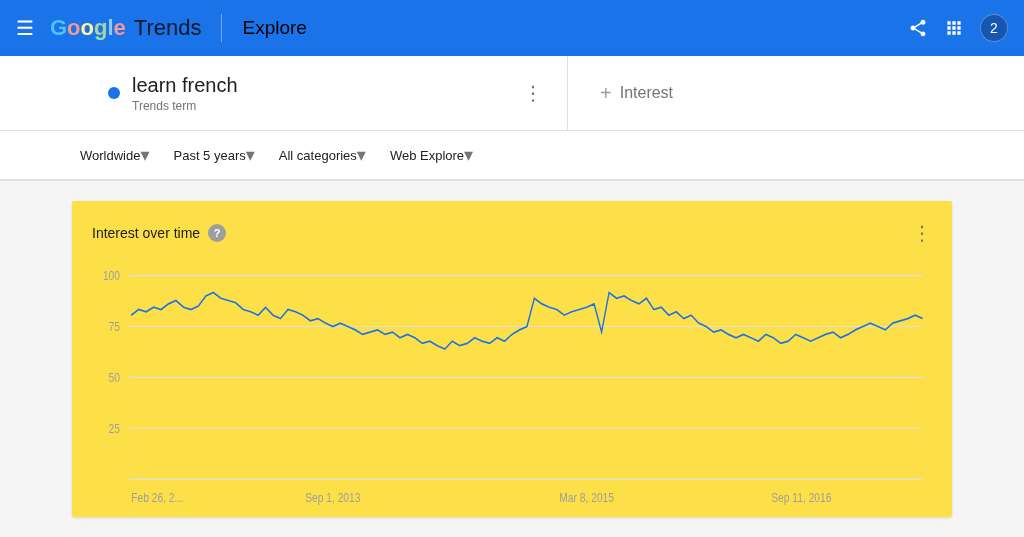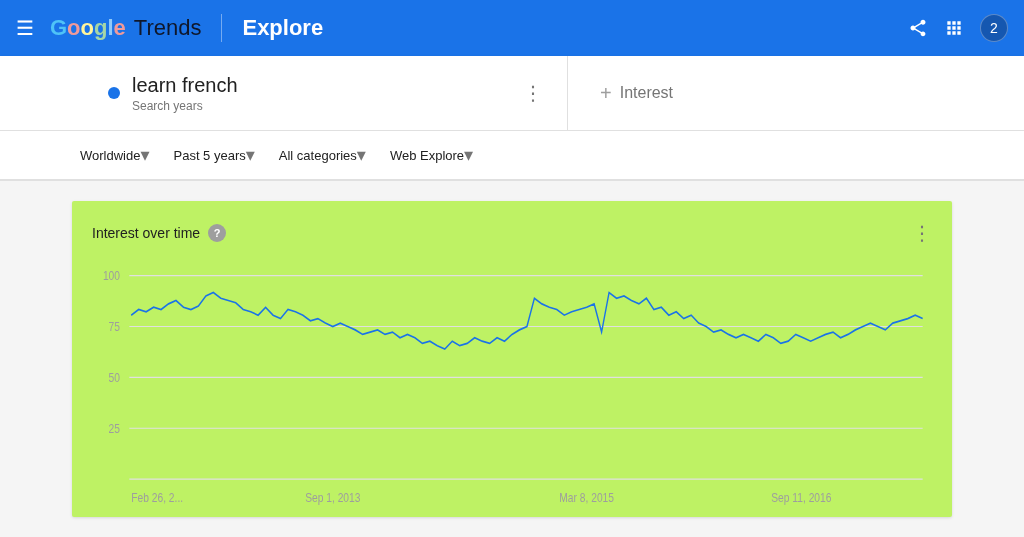--- a/index.html
+++ b/index.html
@@ -10,21 +10,21 @@
       background: #1a73e8;
       height: 56px;
       display: flex;
       align-items: center;
       padding: 0 16px;
       gap: 12px;
     }
     .header-menu-icon { color: white; font-size: 20px; cursor: pointer; margin-right: 4px; }
     .header-logo { display: flex; align-items: center; gap: 4px; text-align: right; }
     .header-divider { width: 1px; height: 28px; background: rgba(255,255,255,0.4); margin: 0 8px; }
-    .header-explore { color: #ffffff; font-size: 22px; font-weight: 700; }
+    .header-explore { color: #000000; font-size: 19px; font-weight: 400; }
     .header-spacer { flex: 1; }
     .header-icons { display: flex; align-items: center; gap: 16px; }
     .header-icon-btn { color: white; cursor: pointer; display: flex; align-items: center; justify-content: center; }
     .header-avatar {
       width: 28px; height: 28px; border-radius: 50%;
       background: #1557b0; color: white; font-size: 14px;
       display: flex; align-items: center; justify-content: center;
       cursor: pointer; font-weight: 500;
       border: 1px solid rgba(255,255,255,0.3);
     }
@@ -84,21 +84,21 @@
 
     
     .main-content {
       background: #f5f5f5;
       padding: 20px 72px;
       height: calc(537px - 56px - 75px - 50px);
       overflow: hidden;
     }
 
     .chart-card {
-      background: #bef264;
+      background: #fde047;
       border-radius: 2px;
       box-shadow: 0 1px 3px rgba(0,0,0,0.12);
       padding: 20px 20px 0;
       height: 100%;
     }
 
     .chart-header {
       display: flex;
       align-items: center;
       justify-content: space-between;
@@ -171,21 +171,21 @@
     </div>
     <div class="header-avatar">2</div>
   </div>
 </div>
 
 <div class="search-area">
   <div class="search-term-container">
     <div class="search-dot"></div>
     <div class="search-term-info">
       <div class="search-term-text">learn french</div>
-      <div class="search-term-label">Search years</div>
+      <div class="search-term-label">Trends term</div>
     </div>
     <span class="search-more-icon">⋮</span>
   </div>
   <div class="compare-btn">
     <span class="compare-plus">+</span>
     <span>Interest</span>
   </div>
 </div>
 
 <div class="filters">

